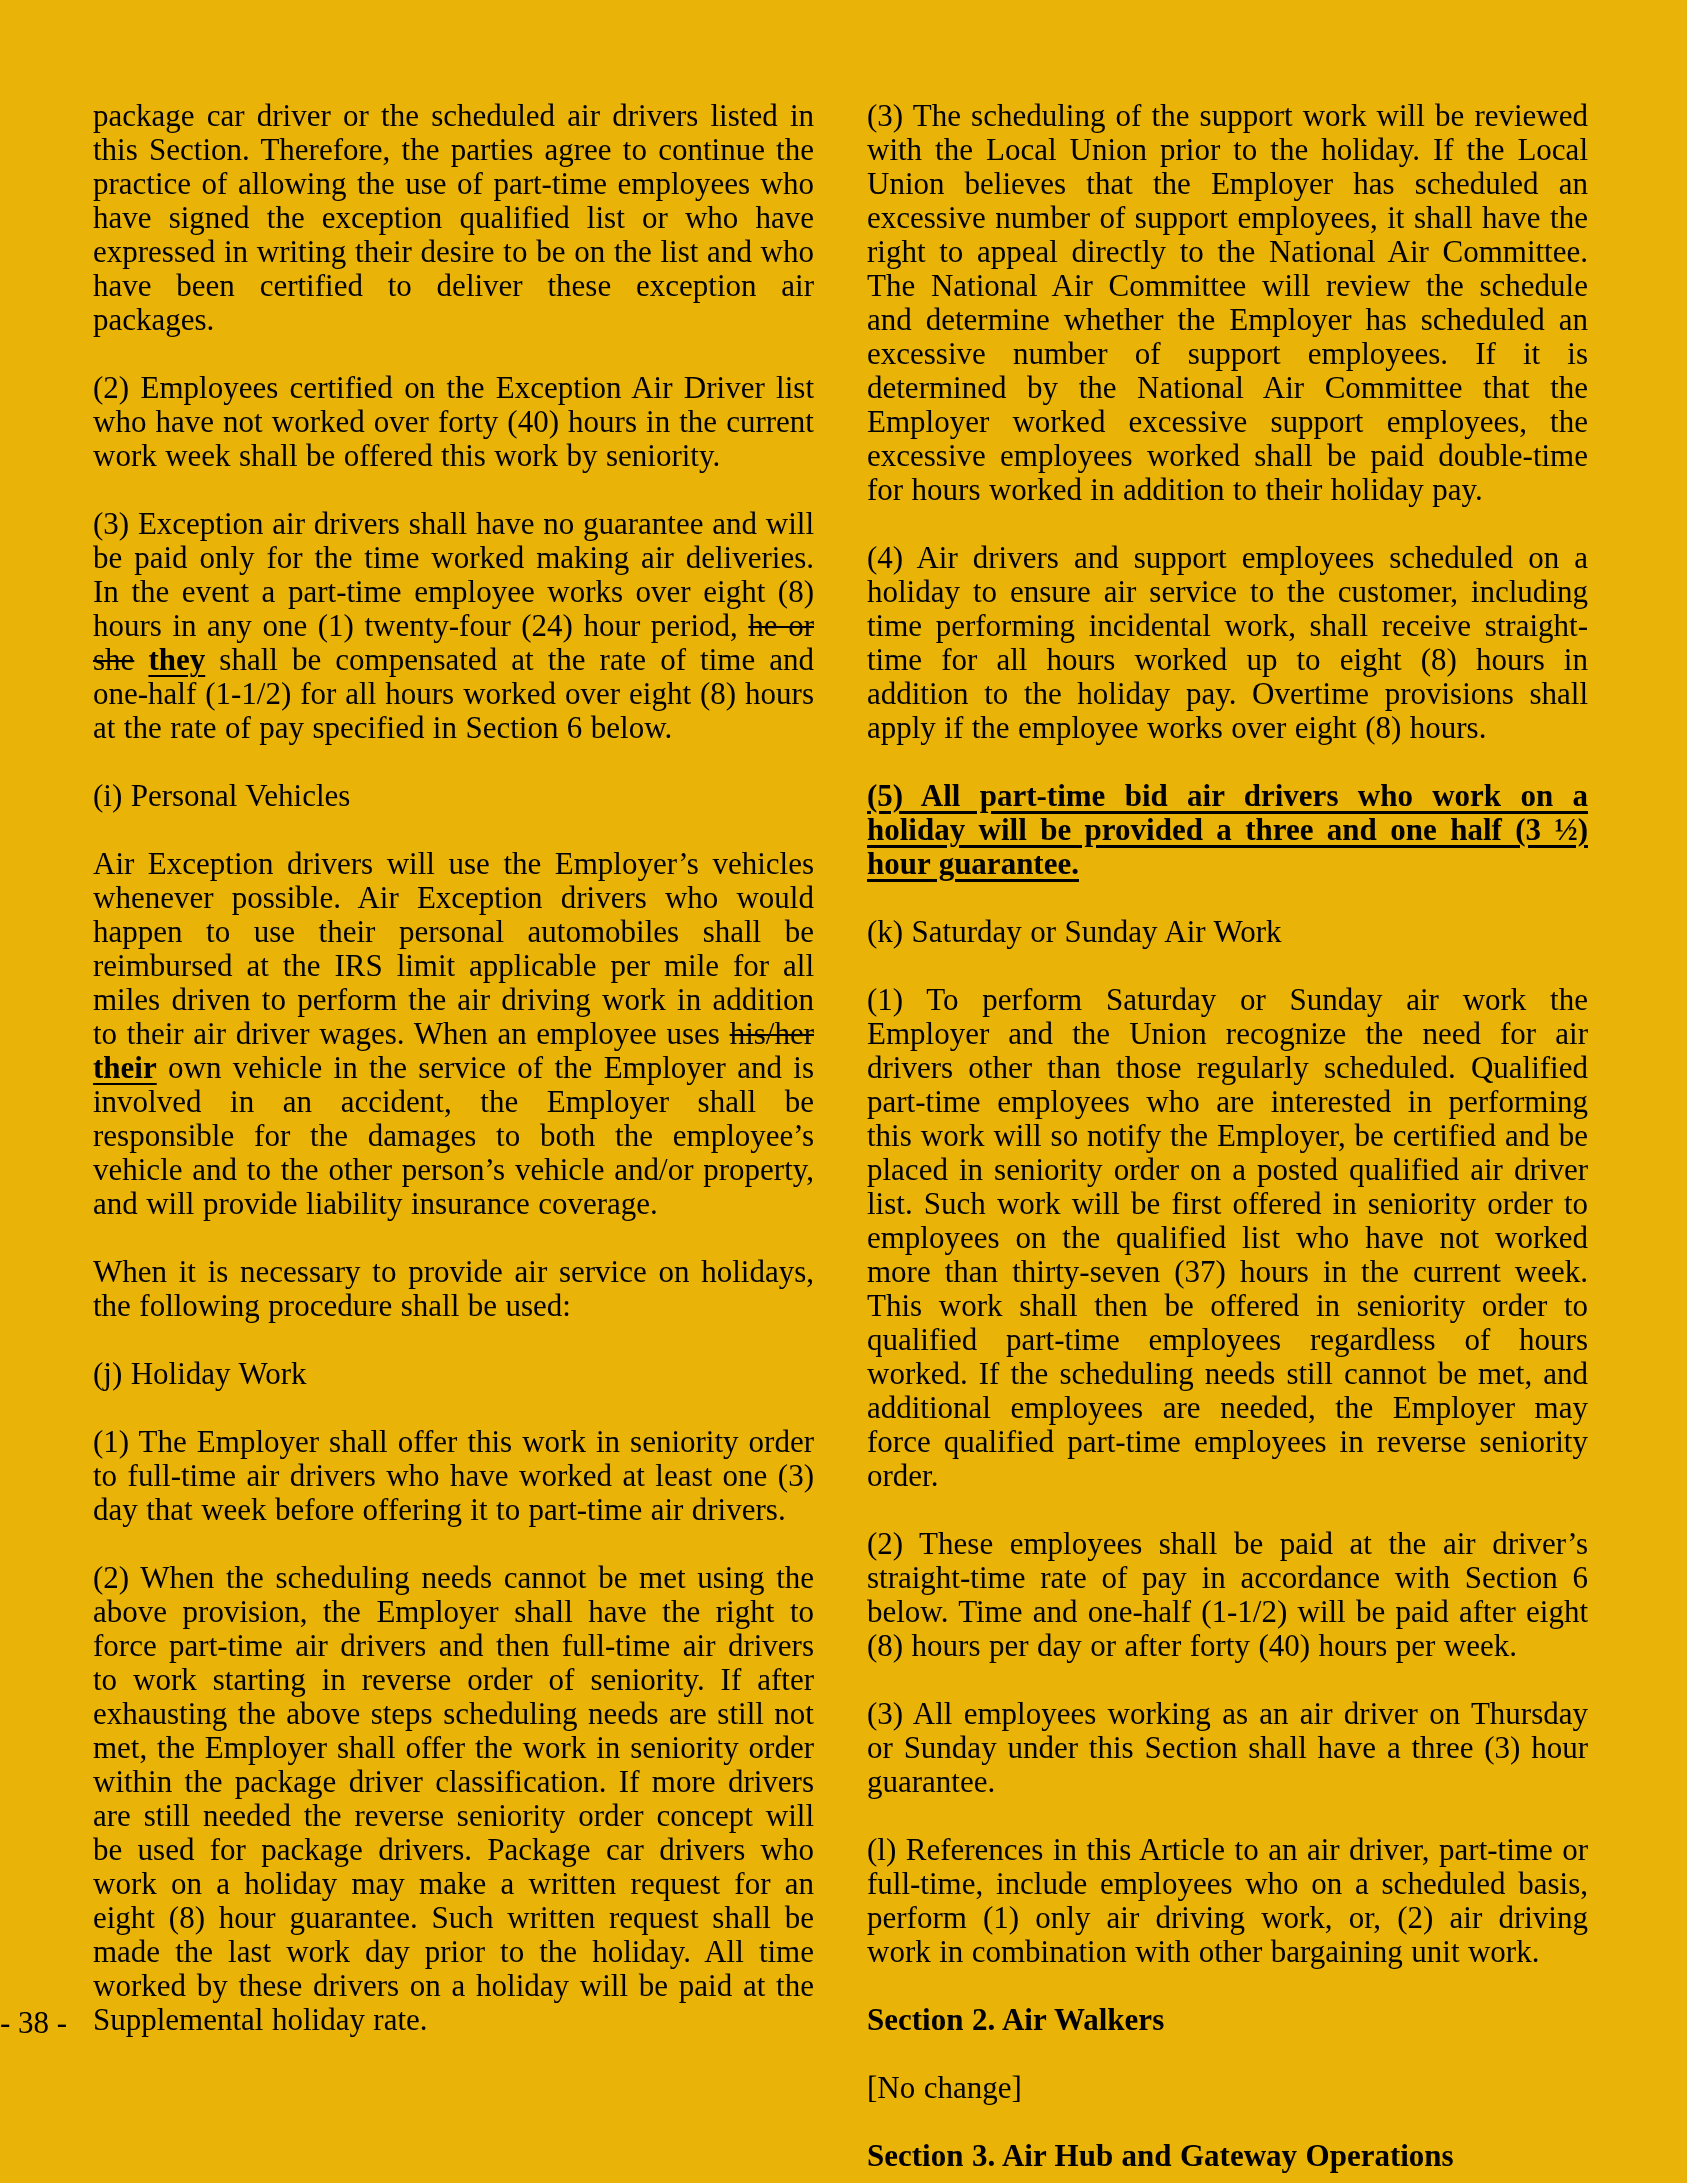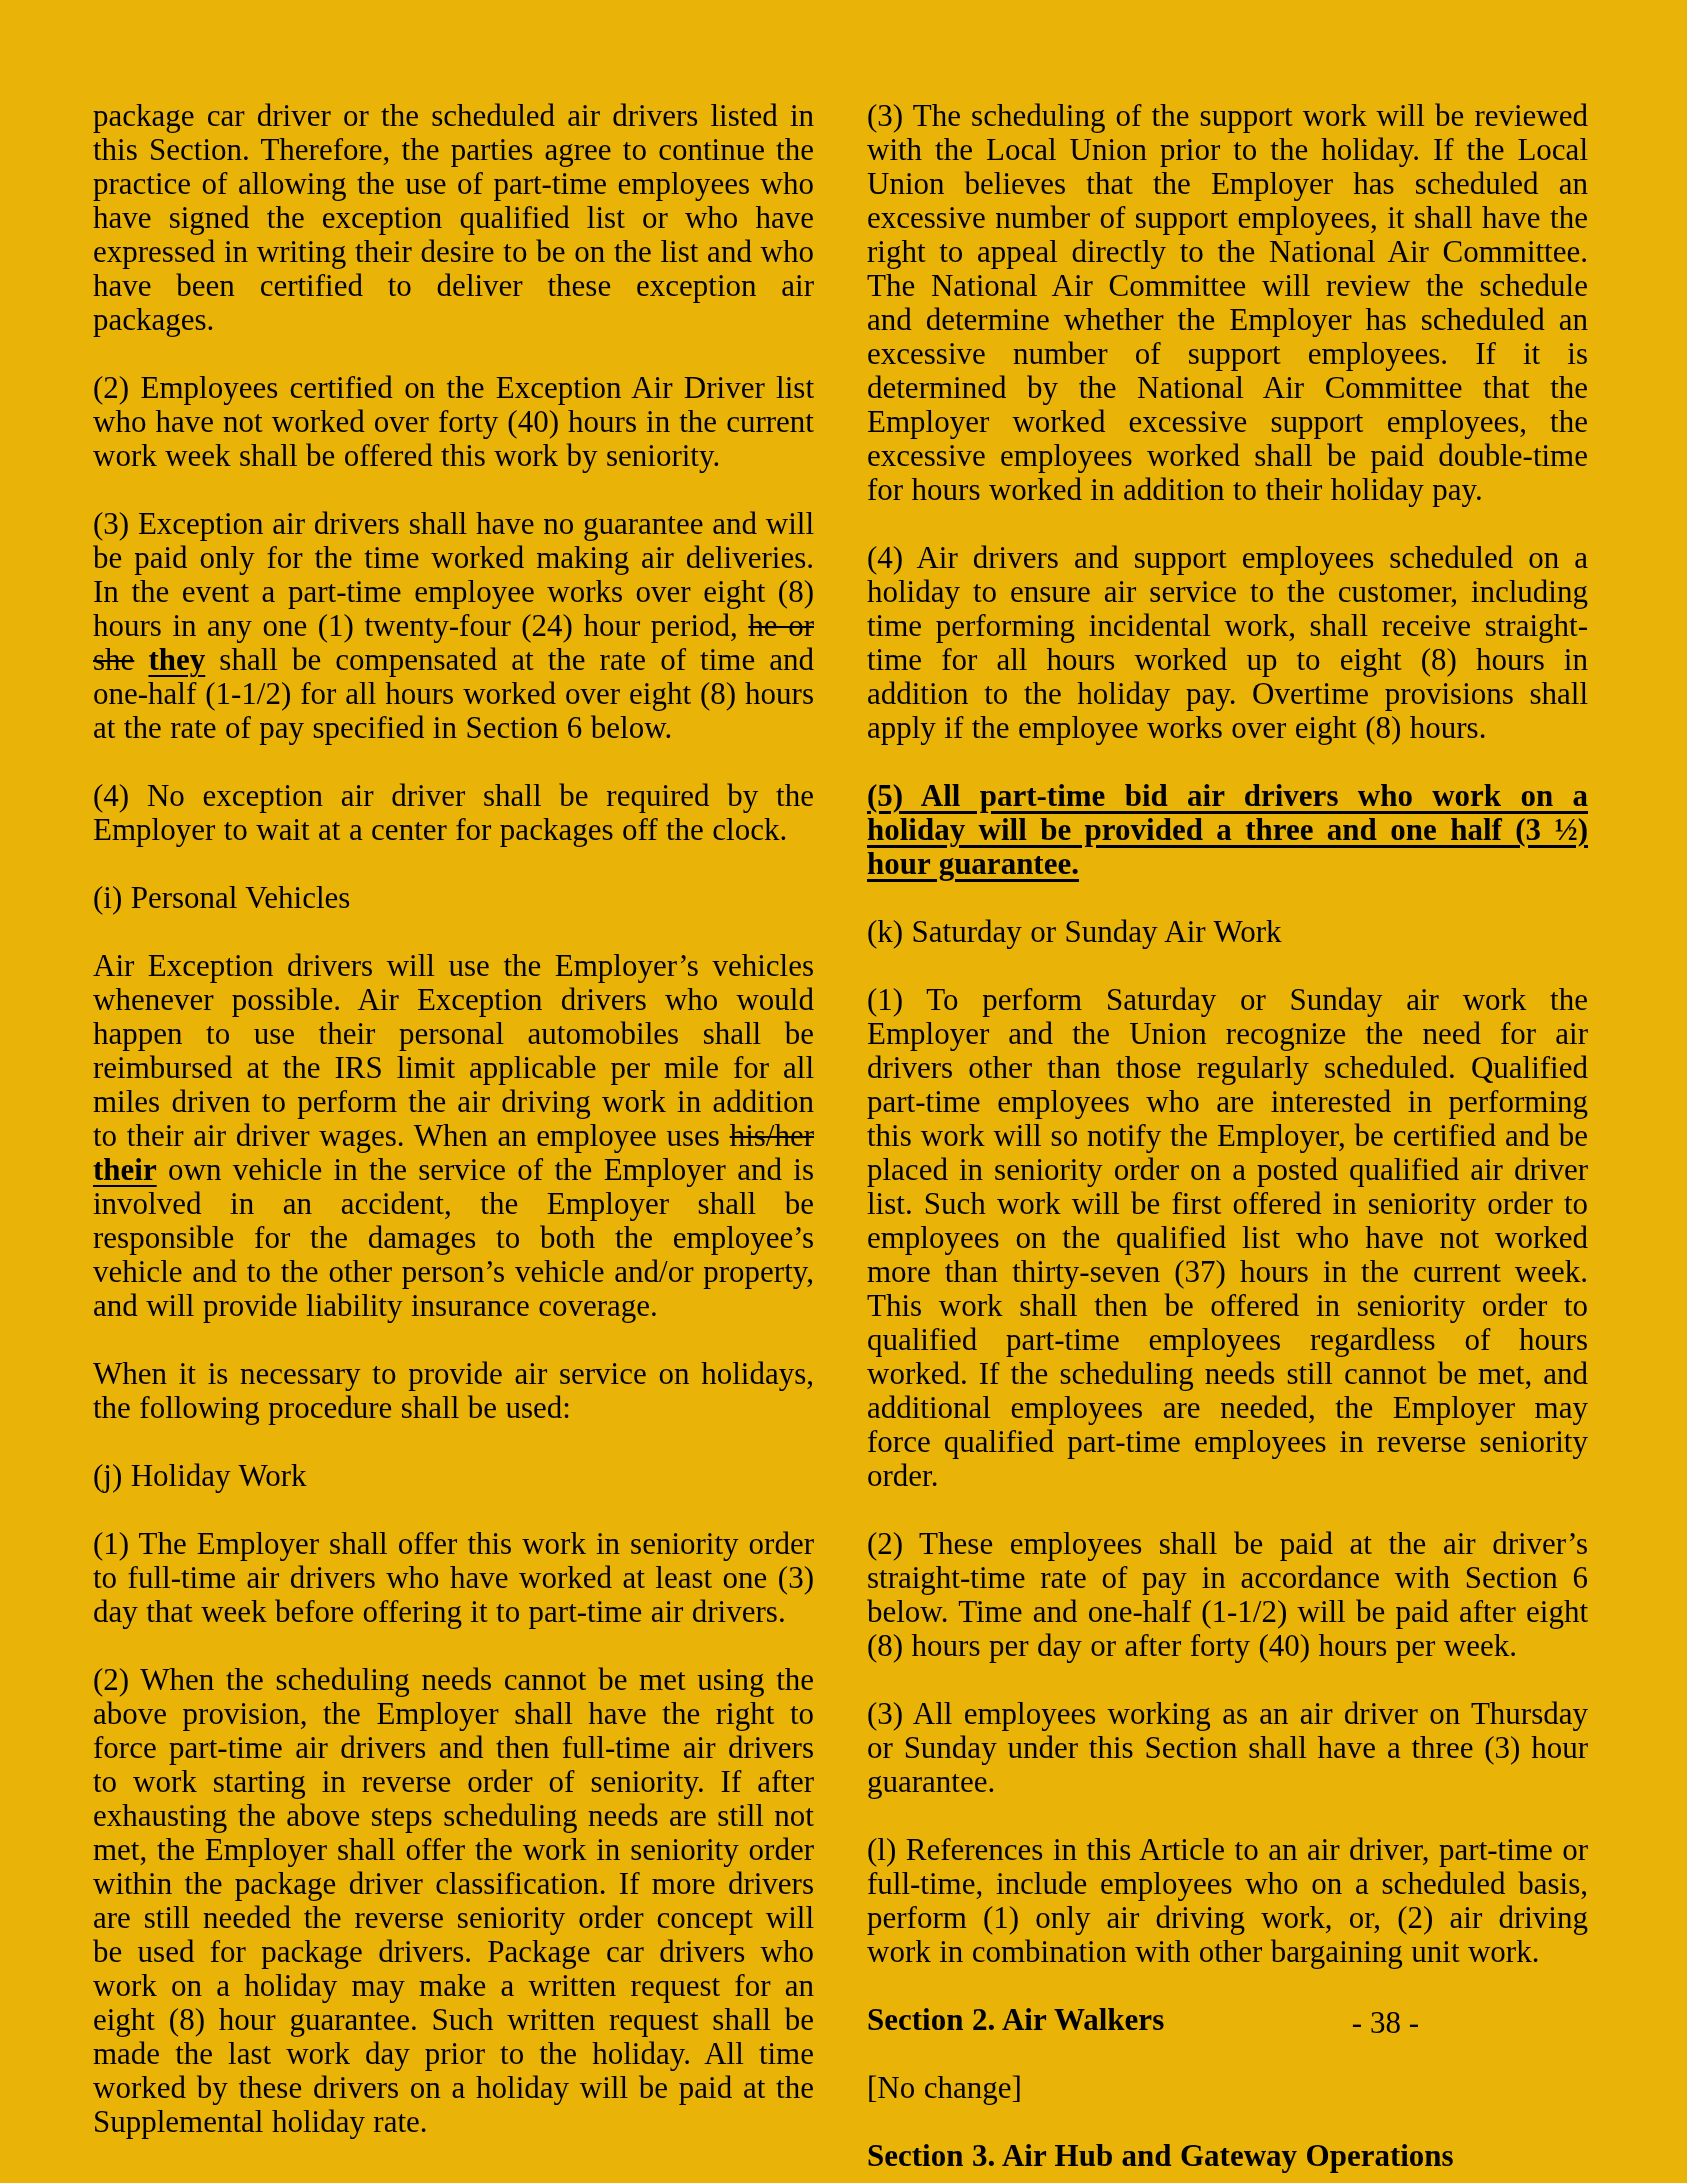--- a/index.html
+++ b/index.html
@@ -53,36 +53,34 @@
     text-decoration: underline;
     text-decoration-thickness: 2px;
     text-underline-offset: 4.6px;
     font-family: Liberation Serif, serif;
   }
   .footer {
     position: absolute;
     top: 2006px;
     left: 0;
     width: 1406px;
-    text-align: right;
+    text-align: left;
     font-size: 31px;
     line-height: 34px;
-    margin-left: 13px;
   }
 </style>
 </head>
 <body>
 
 <div class="page">
   <div class="columns">
     <div class="col">
         <p class="para body"><span>package car driver or the scheduled air drivers listed in this Section. Therefore, the parties agree to continue the practice of allowing the use of part-time employees who have signed the exception qualified list or who have expressed in writing their desire to be on the list and who have been certified to deliver these exception air packages.</span></p>
         <p class="para body"><span>(2) Employees certified on the Exception Air Driver list who have not worked over forty (40) hours in the current work week shall be offered this work by seniority.</span></p>
         <p class="para body"><span>(3) Exception air drivers shall have no guarantee and will be paid only for the time worked making air deliveries. In the event a part-time employee works over eight (8) hours in any one (1) twenty-four (24) hour period, </span><span class="strike">he or she</span><span> </span><span class="emph">they</span><span> shall be compensated at the rate of time and one-half (1-1/2) for all hours worked over eight (8) hours at the rate of pay specified in Section 6 below.</span></p>
-        <p class="para body"><span>(4) No exception air driver shall be required by the Employer to wait at a center for packages off the clock.</span></p>
         <p class="para body"><span>(i) Personal Vehicles</span></p>
         <p class="para body"><span>Air Exception drivers will use the Employer’s vehicles whenever possible. Air Exception drivers who would happen to use their personal automobiles shall be reimbursed at the IRS limit applicable per mile for all miles driven to perform the air driving work in addition to their air driver wages. When an employee uses </span><span class="strike">his/her</span><span> </span><span class="emph">their</span><span> own vehicle in the service of the Employer and is involved in an accident, the Employer shall be responsible for the damages to both the employee’s vehicle and to the other person’s vehicle and/or property, and will provide liability insurance coverage.</span></p>
         <p class="para body"><span>When it is necessary to provide air service on holidays, the following procedure shall be used:</span></p>
         <p class="para body"><span>(j) Holiday Work</span></p>
         <p class="para body"><span>(1) The Employer shall offer this work in seniority order to full-time air drivers who have worked at least one (3) day that week before offering it to part-time air drivers.</span></p>
         <p class="para body"><span>(2) When the scheduling needs cannot be met using the above provision, the Employer shall have the right to force part-time air drivers and then full-time air drivers to work starting in reverse order of seniority. If after exhausting the above steps scheduling needs are still not met, the Employer shall offer the work in seniority order within the package driver classification. If more drivers are still needed the reverse seniority order concept will be used for package drivers. Package car drivers who work on a holiday may make a written request for an eight (8) hour guarantee. Such written request shall be made the last work day prior to the holiday. All time worked by these drivers on a holiday will be paid at the Supplemental holiday rate.</span></p>
       </div>
     <div class="col">
         <p class="para body"><span>(3) The scheduling of the support work will be reviewed with the Local Union prior to the holiday. If the Local Union believes that the Employer has scheduled an excessive number of support employees, it shall have the right to appeal directly to the National Air Committee. The National Air Committee will review the schedule and determine whether the Employer has scheduled an excessive number of support employees. If it is determined by the National Air Committee that the Employer worked excessive support employees, the excessive employees worked shall be paid double-time for hours worked in addition to their holiday pay.</span></p>
         <p class="para body"><span>(4) Air drivers and support employees scheduled on a holiday to ensure air service to the customer, including time performing incidental work, shall receive straight-time for all hours worked up to eight (8) hours in addition to the holiday pay. Overtime provisions shall apply if the employee works over eight (8) hours.</span></p>

